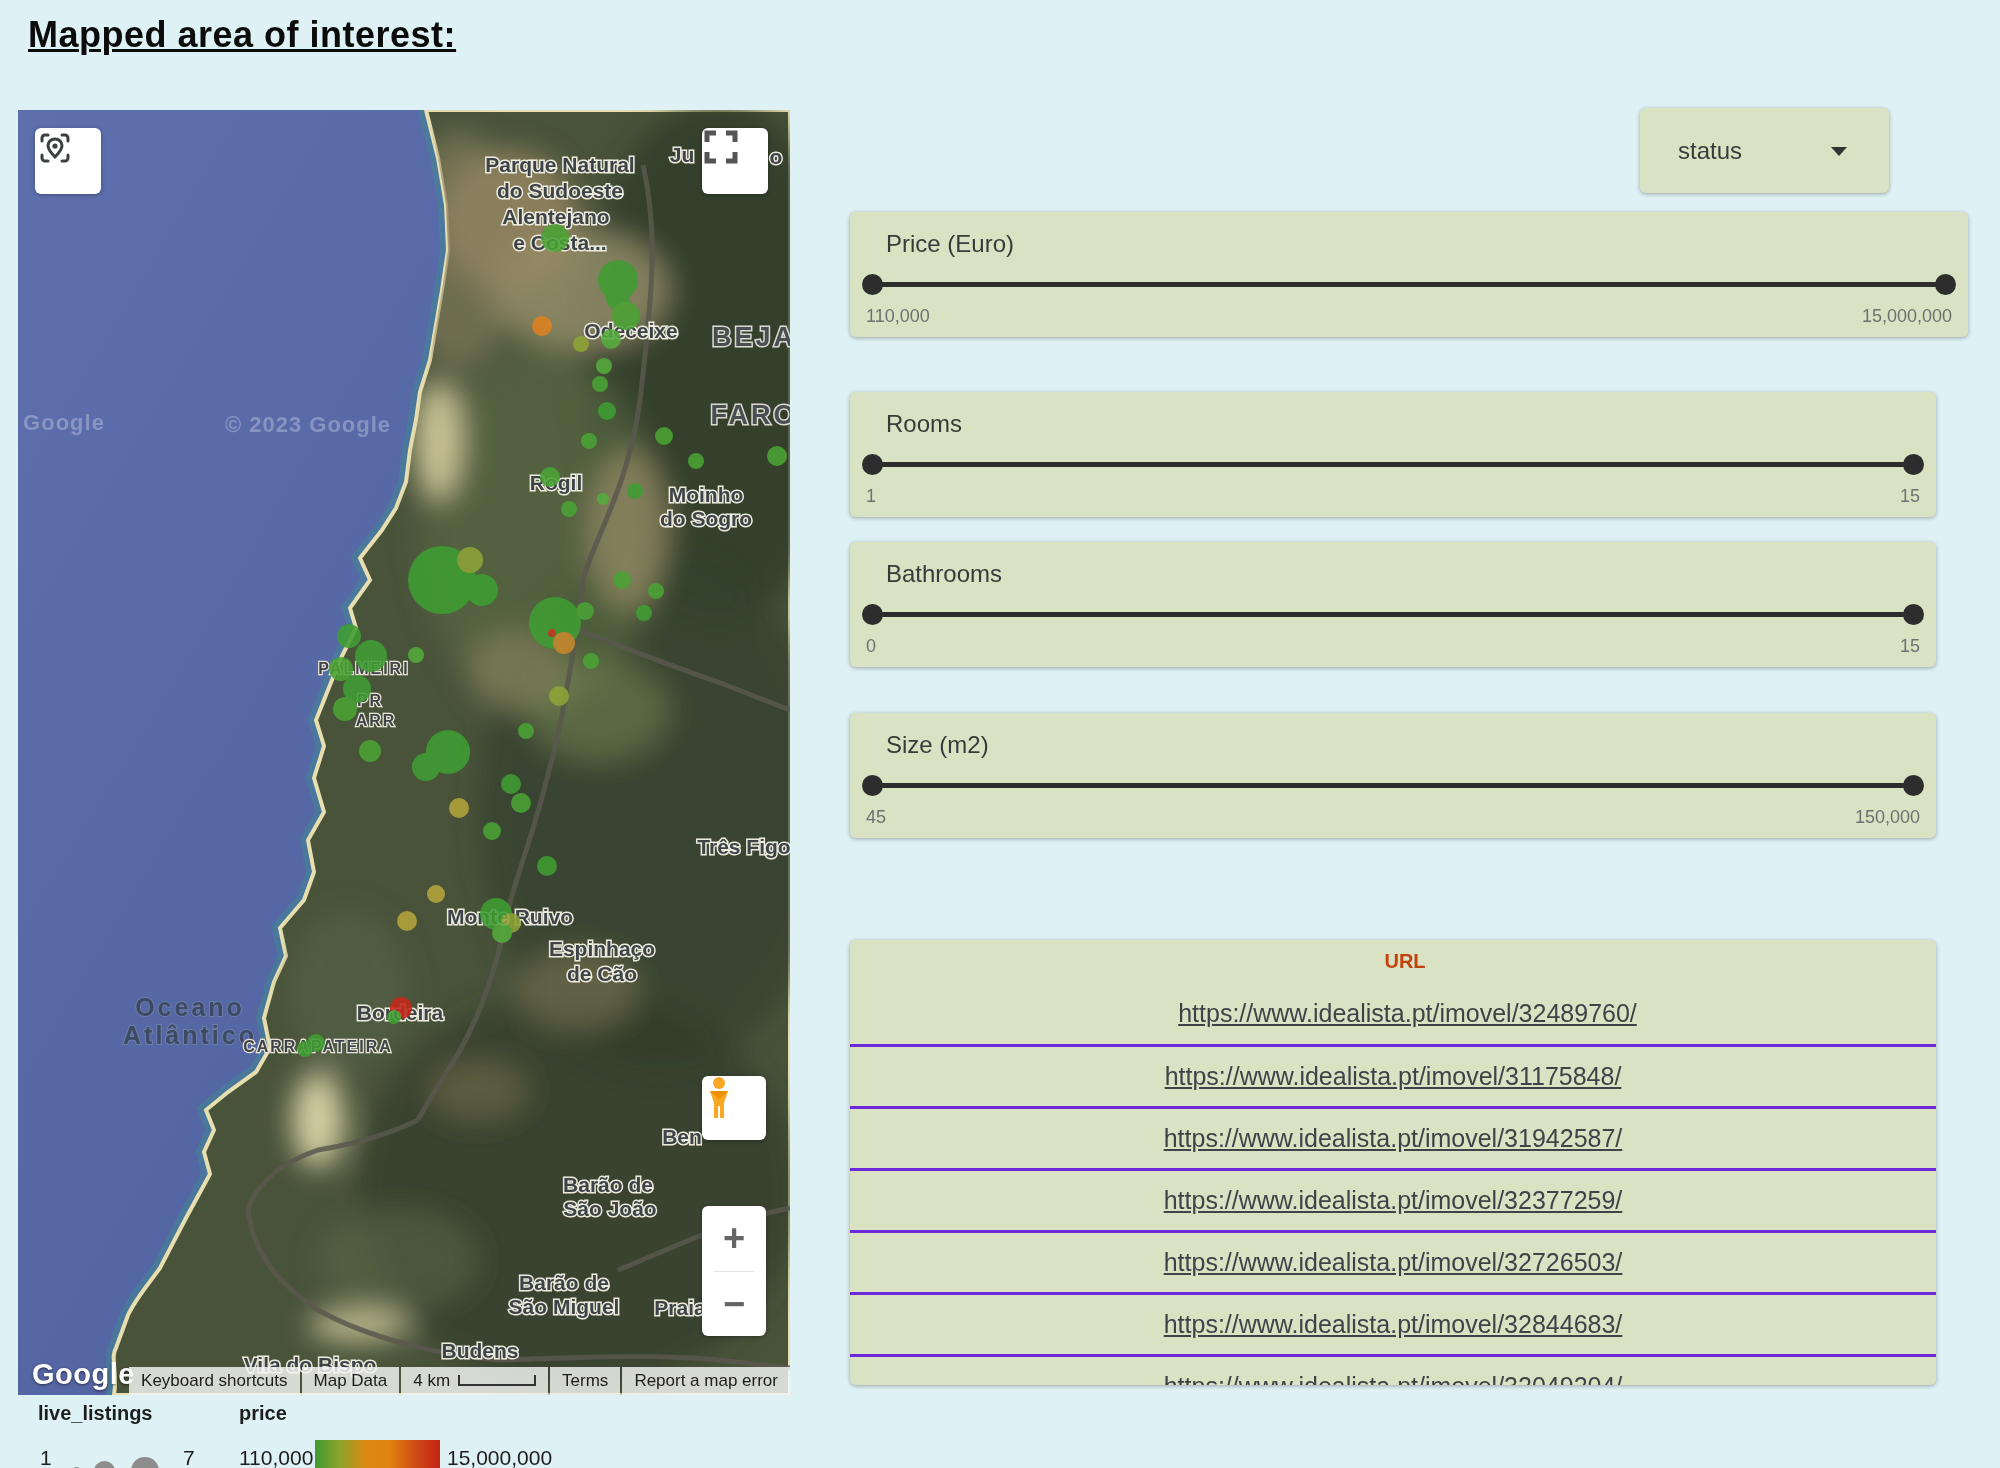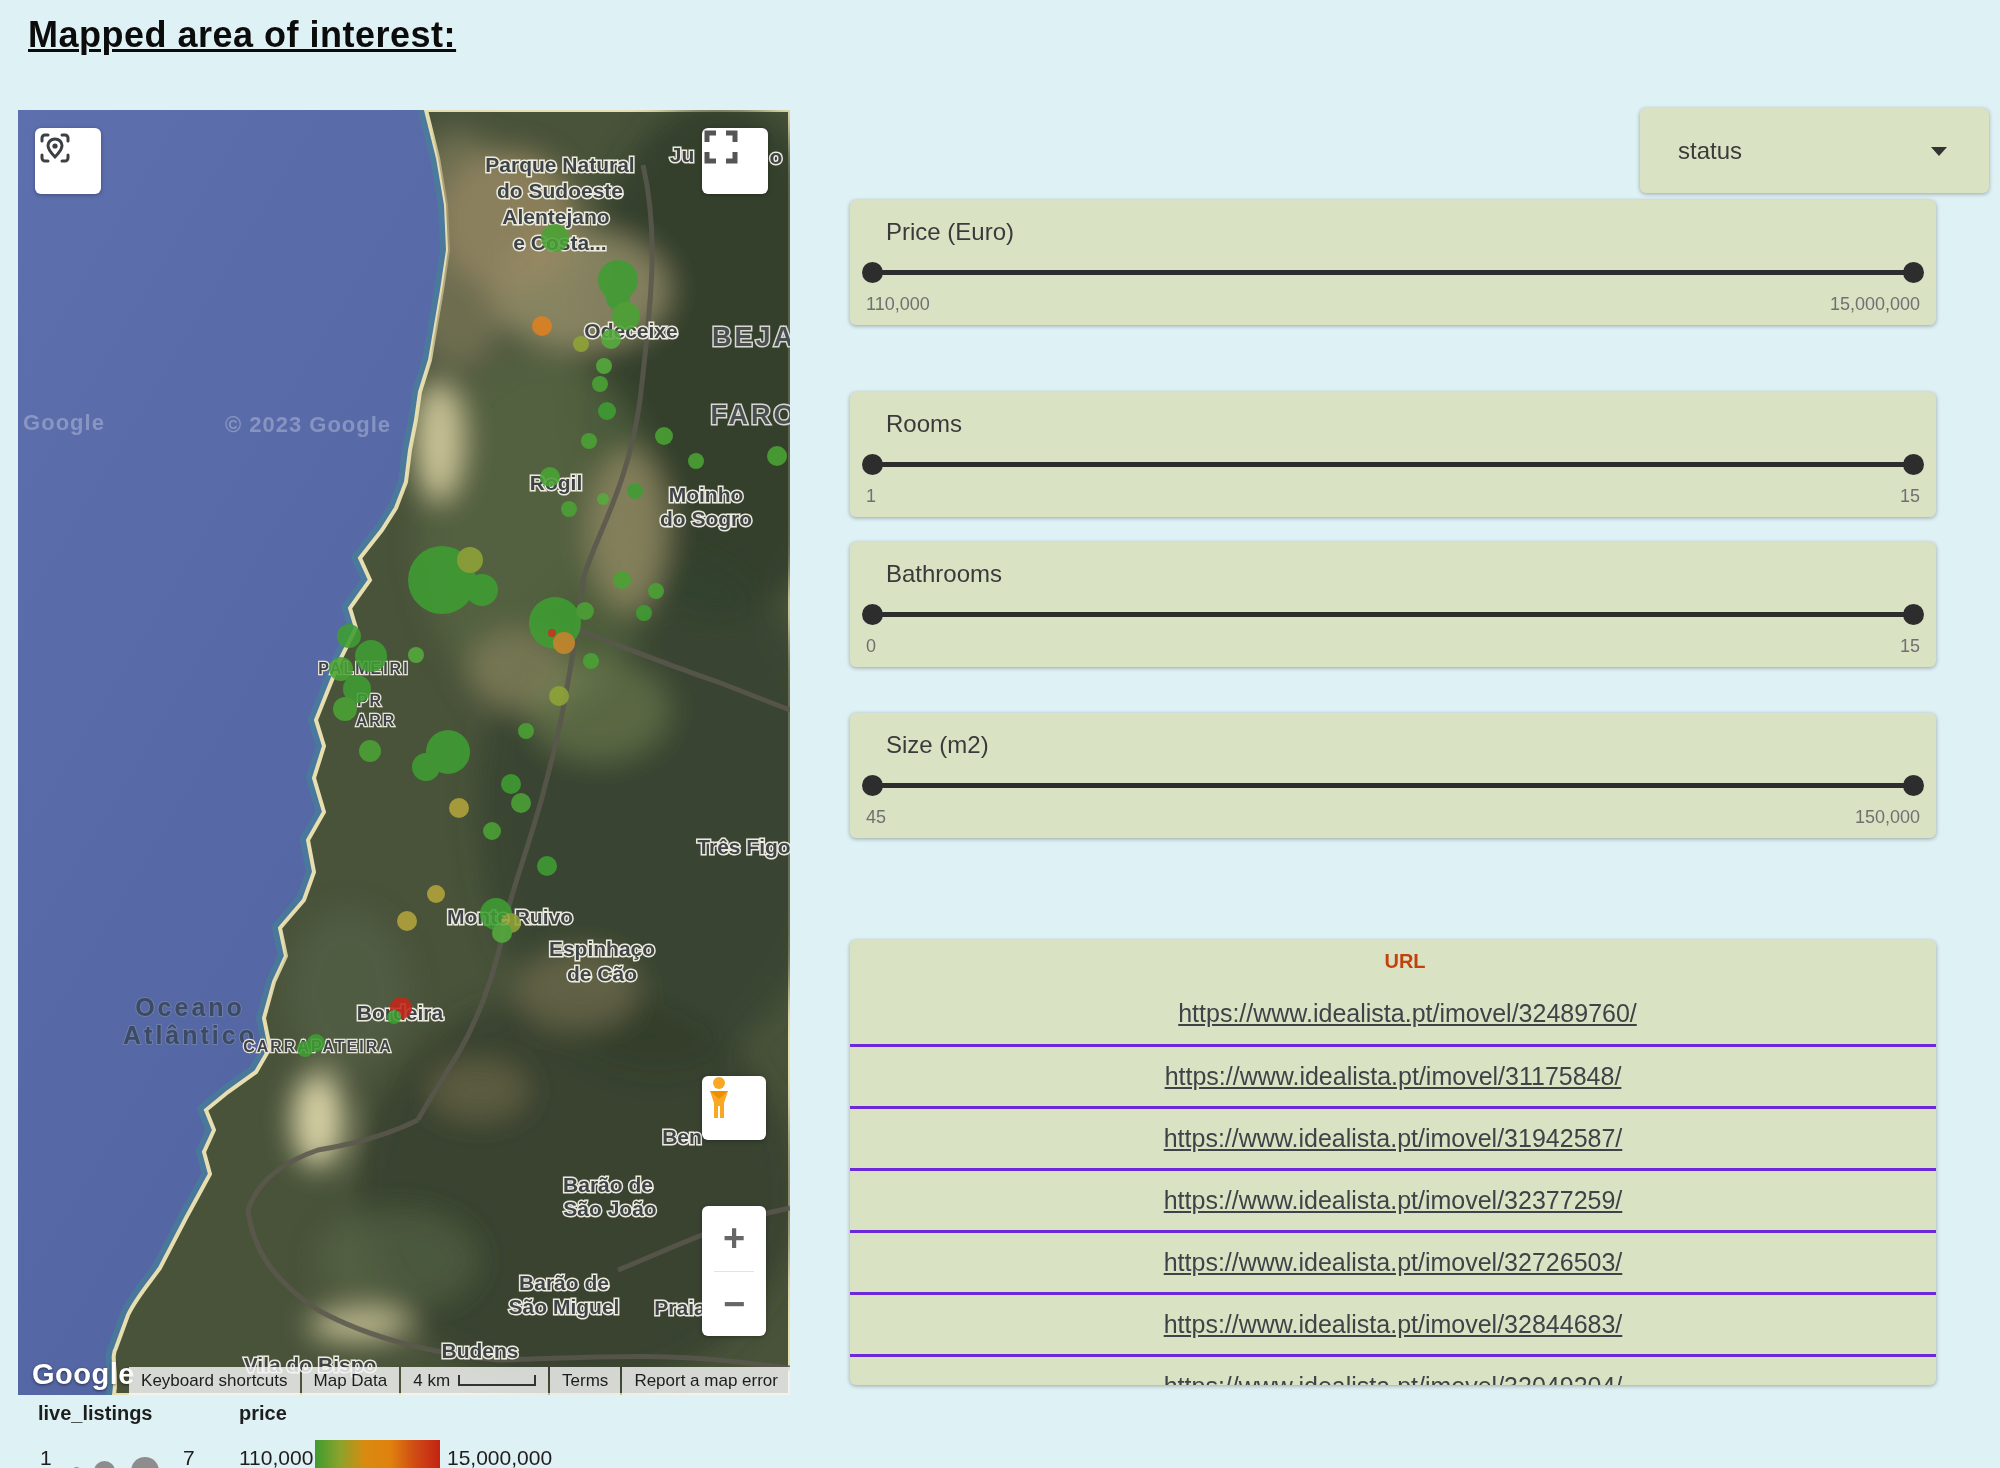--- a/index.html
+++ b/index.html
@@ -30,21 +30,21 @@
 
   
   .lp{font-size:21px;font-weight:bold;fill:#3e4347;stroke:#eceadc;stroke-width:3px;paint-order:stroke;text-anchor:middle;}
   .ld{font-size:27px;font-weight:bold;fill:#494e51;stroke:#d8d8d0;stroke-width:3px;paint-order:stroke;letter-spacing:3px;text-anchor:middle;}
   .lc{font-size:16px;font-weight:bold;fill:#3e4347;stroke:#e8e5d8;stroke-width:2.5px;paint-order:stroke;letter-spacing:2px;text-anchor:middle;}
   .lo{font-size:25px;font-weight:bold;fill:#3d4a63;stroke:#6d7ea8;stroke-width:2px;paint-order:stroke;letter-spacing:3px;text-anchor:middle;}
   .lw{font-size:22px;font-weight:bold;fill:rgba(255,255,255,.28);letter-spacing:1px;text-anchor:middle;}
 
   
   .panel{position:absolute;background:#d9e3c4;border-radius:6px;box-shadow:0 1px 4px rgba(0,0,0,.32);}
-  .status-dd{left:1640px;top:108px;width:349px;height:85px;cursor:pointer;}
+  .status-dd{left:1640px;top:108px;width:249px;height:85px;cursor:pointer;}
   .status-dd .lbl{position:absolute;left:38px;top:0;height:85px;display:flex;align-items:center;
         font-size:24px;color:#3b3b3b;}
   .status-dd .caret{position:absolute;right:42px;top:39px;width:0;height:0;
         border-left:8px solid transparent;border-right:8px solid transparent;border-top:9px solid #333;}
 
   .sliderpanel{left:850px;width:1086px;height:125px;}
   .sliderpanel .stitle{position:absolute;left:36px;top:18px;font-size:24px;color:#3a3a3a;}
   .track{position:absolute;left:14px;right:14px;top:70px;height:5px;background:#2d2d2d;border-radius:3px;cursor:pointer;}
   .knob{position:absolute;top:-8px;width:21px;height:21px;border-radius:50%;background:#2d2d2d;cursor:pointer;}
   .knob.l{left:-2px;} .knob.r{right:-2px;}
@@ -263,21 +263,21 @@
       <div class="seg">Terms</div>
       <div class="seg">Report a map error</div>
     </div>
   </div>
 
   <div class="panel status-dd">
     <div class="lbl">status</div>
     <div class="caret"></div>
   </div>
 
-  <div class="panel sliderpanel" style="top:200px;">
+  <div class="panel sliderpanel" style="top:212px;padding-left:32px;">
     <div class="stitle">Price (Euro)</div>
     <div class="track">
       <div class="knob l"></div>
       <div class="knob r"></div>
     </div>
     <div class="minmax">
       <span>110,000</span>
       <span>15,000,000</span>
     </div>
   </div>

